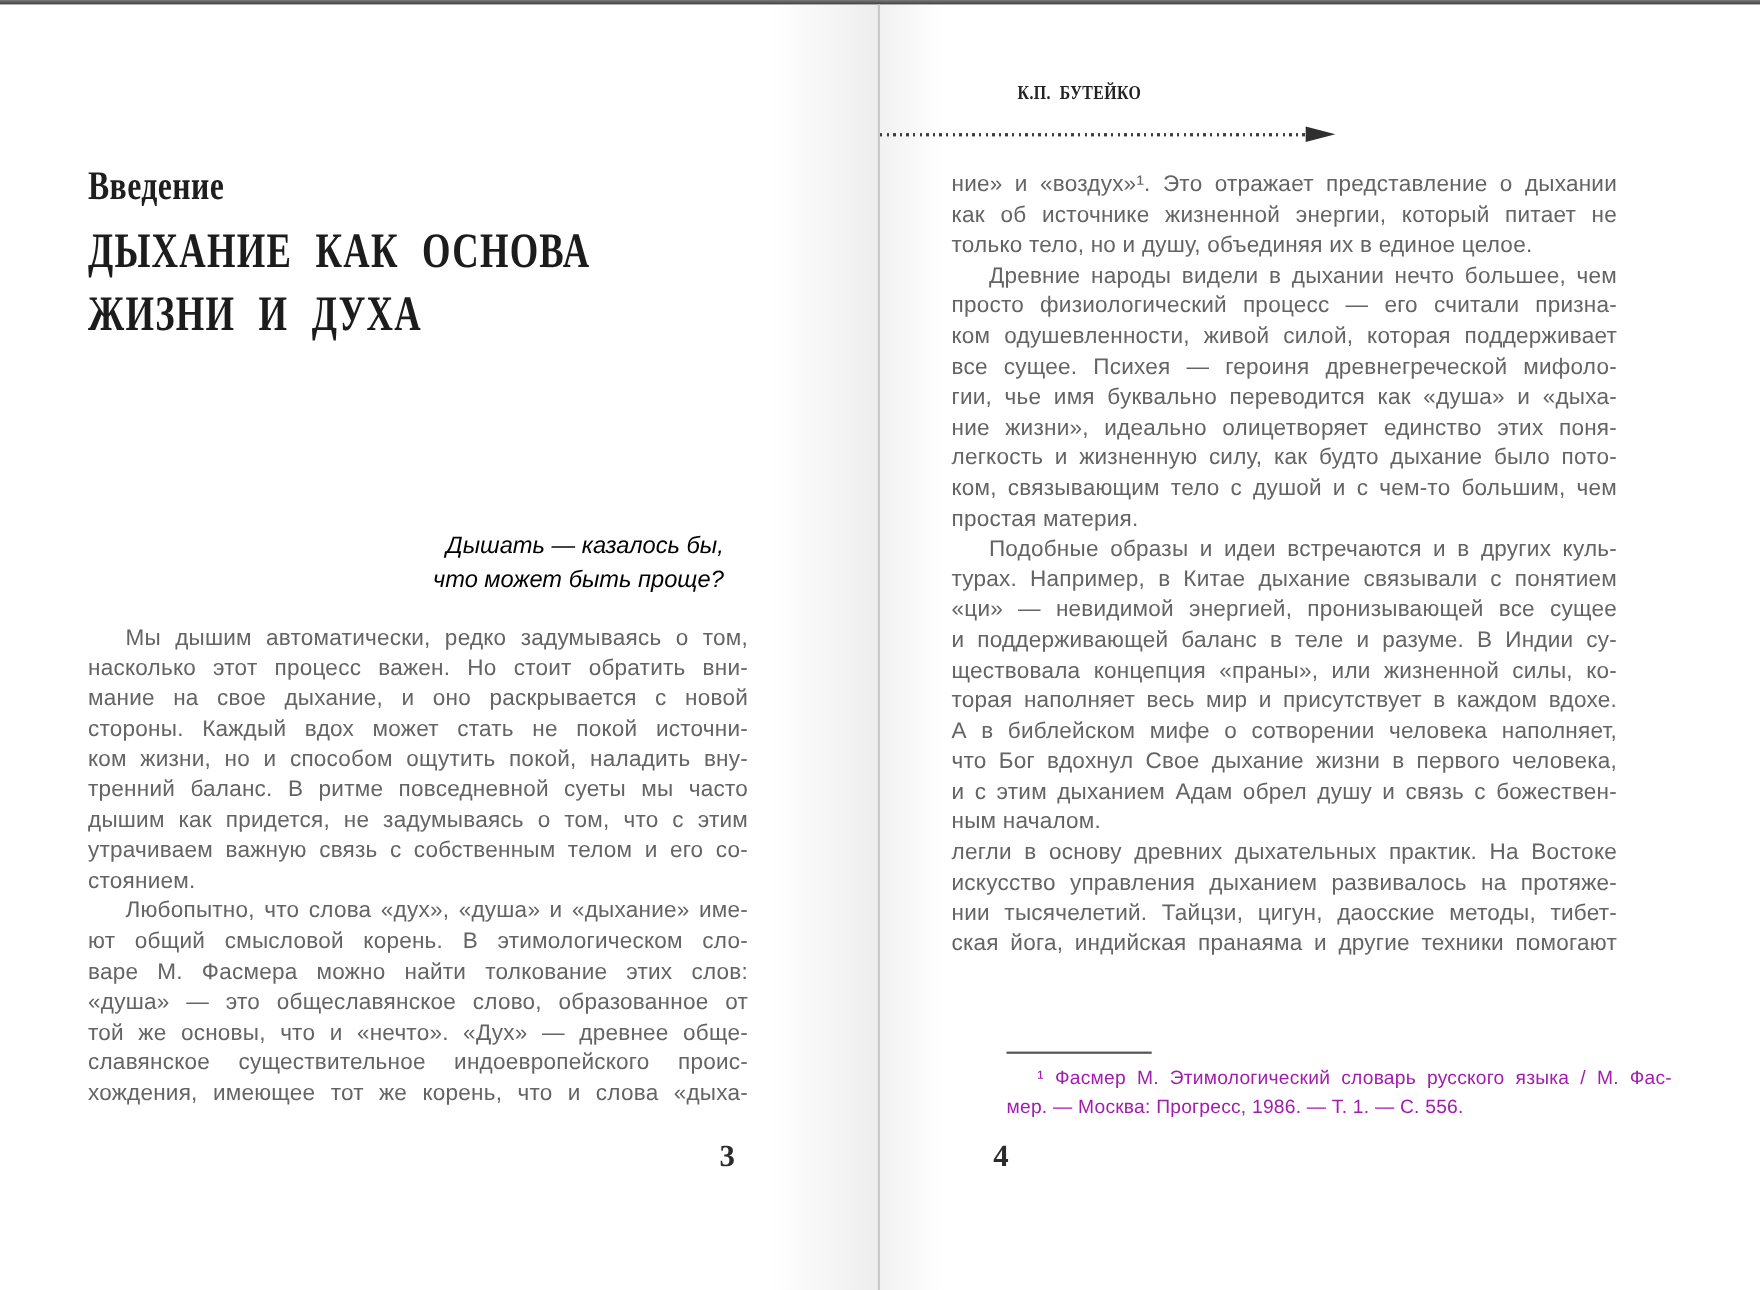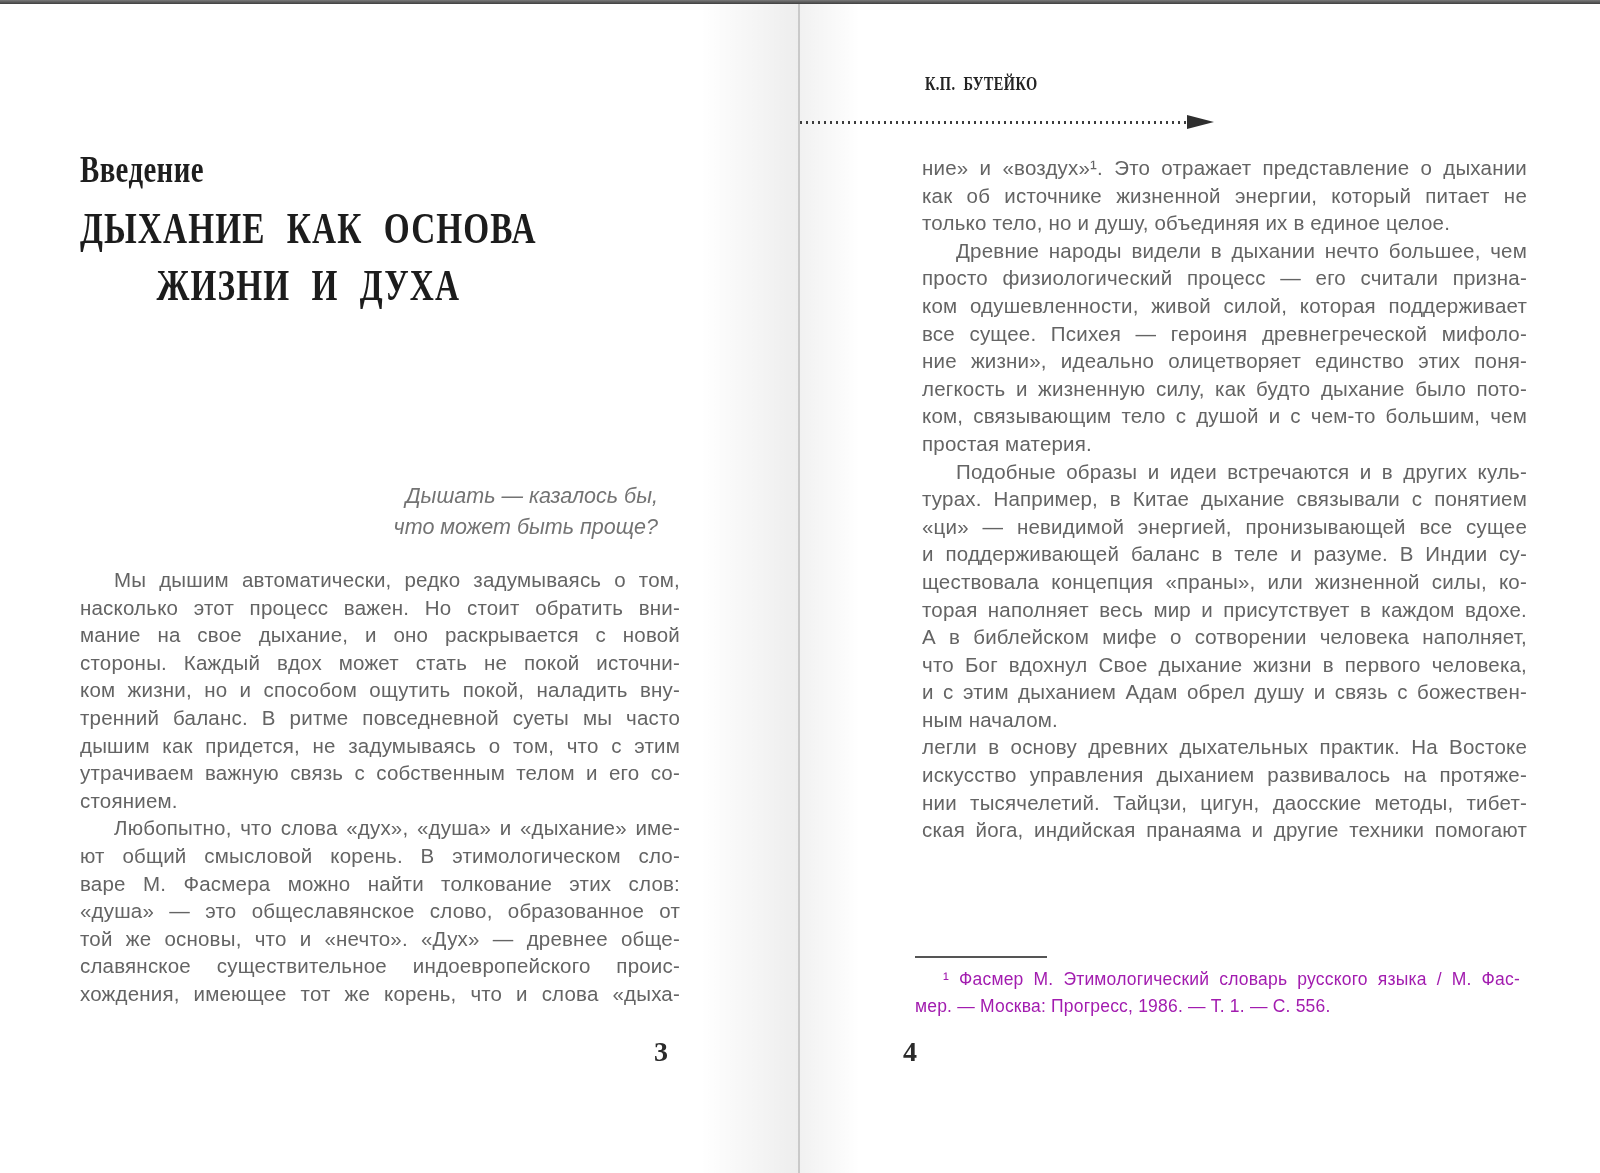--- a/index.html
+++ b/index.html
@@ -28,41 +28,41 @@
   }
 
   
   .chapter-label{
     position:absolute;left:80px;top:148px;
     font-family:"Liberation Serif","DejaVu Serif",serif;
     font-weight:700;font-size:37px;line-height:44px;color:#1e1e1e;
     transform:scaleX(0.78);transform-origin:left top;
     letter-spacing:0.5px;white-space:nowrap;
   }
-  .chapter-title{position:absolute;left:80px;top:200px;margin:0;text-align:center;}
+  .chapter-title{position:absolute;left:80px;top:200px;margin:0;}
   .chapter-title .line{
     display:block;
     font-family:"Liberation Serif","DejaVu Serif",serif;
     font-weight:700;font-size:45px;line-height:57px;color:#1c1c1c;
     transform:scaleX(0.74);transform-origin:left top;
     letter-spacing:1.5px;word-spacing:16px;white-space:nowrap;
   }
   .epigraph{
     position:absolute;left:80px;top:481px;width:578px;
     text-align:right;
   }
   .epigraph .line{
     font-style:italic;font-size:21.5px;line-height:31px;
-    color:#737373;white-space:nowrap;
+    color:#000000;white-space:nowrap;
   }
 
   
   .body-block{position:absolute;}
   .body-left{left:80px;top:566px;width:600px;}
-  .body-right{left:922px;top:154px;width:605px;}
+  .body-right{left:865px;top:154px;width:605px;}
   .bline{
     font-size:20.5px;line-height:27.6px;height:27.6px;
     color:#646464;letter-spacing:0.2px;
     text-align:justify;text-align-last:justify;
     white-space:normal;overflow:visible;
   }
   .bline.indent{padding-left:34px;}
   .bline.endline{text-align:center;text-align-last:left;}
 
   
@@ -158,20 +158,21 @@
     </div>
 
     <div class="body-block body-right">
         <div class="bline">ние» и «воздух»¹. Это отражает представление о дыхании</div>
         <div class="bline">как об источнике жизненной энергии, который питает не</div>
         <div class="bline endline">только тело, но и душу, объединяя их в единое целое.</div>
         <div class="bline indent">Древние народы видели в дыхании нечто большее, чем</div>
         <div class="bline">просто физиологический процесс — его считали призна-</div>
         <div class="bline">ком одушевленности, живой силой, которая поддерживает</div>
         <div class="bline">все сущее. Психея — героиня древнегреческой мифоло-</div>
+        <div class="bline">гии, чье имя буквально переводится как «душа» и «дыха-</div>
         <div class="bline">ние жизни», идеально олицетворяет единство этих поня-</div>
         <div class="bline">легкость и жизненную силу, как будто дыхание было пото-</div>
         <div class="bline">ком, связывающим тело с душой и с чем-то большим, чем</div>
         <div class="bline endline">простая материя.</div>
         <div class="bline indent">Подобные образы и идеи встречаются и в других куль-</div>
         <div class="bline">турах. Например, в Китае дыхание связывали с понятием</div>
         <div class="bline">«ци» — невидимой энергией, пронизывающей все сущее</div>
         <div class="bline">и поддерживающей баланс в теле и разуме. В Индии су-</div>
         <div class="bline">ществовала концепция «праны», или жизненной силы, ко-</div>
         <div class="bline">торая наполняет весь мир и присутствует в каждом вдохе.</div>

